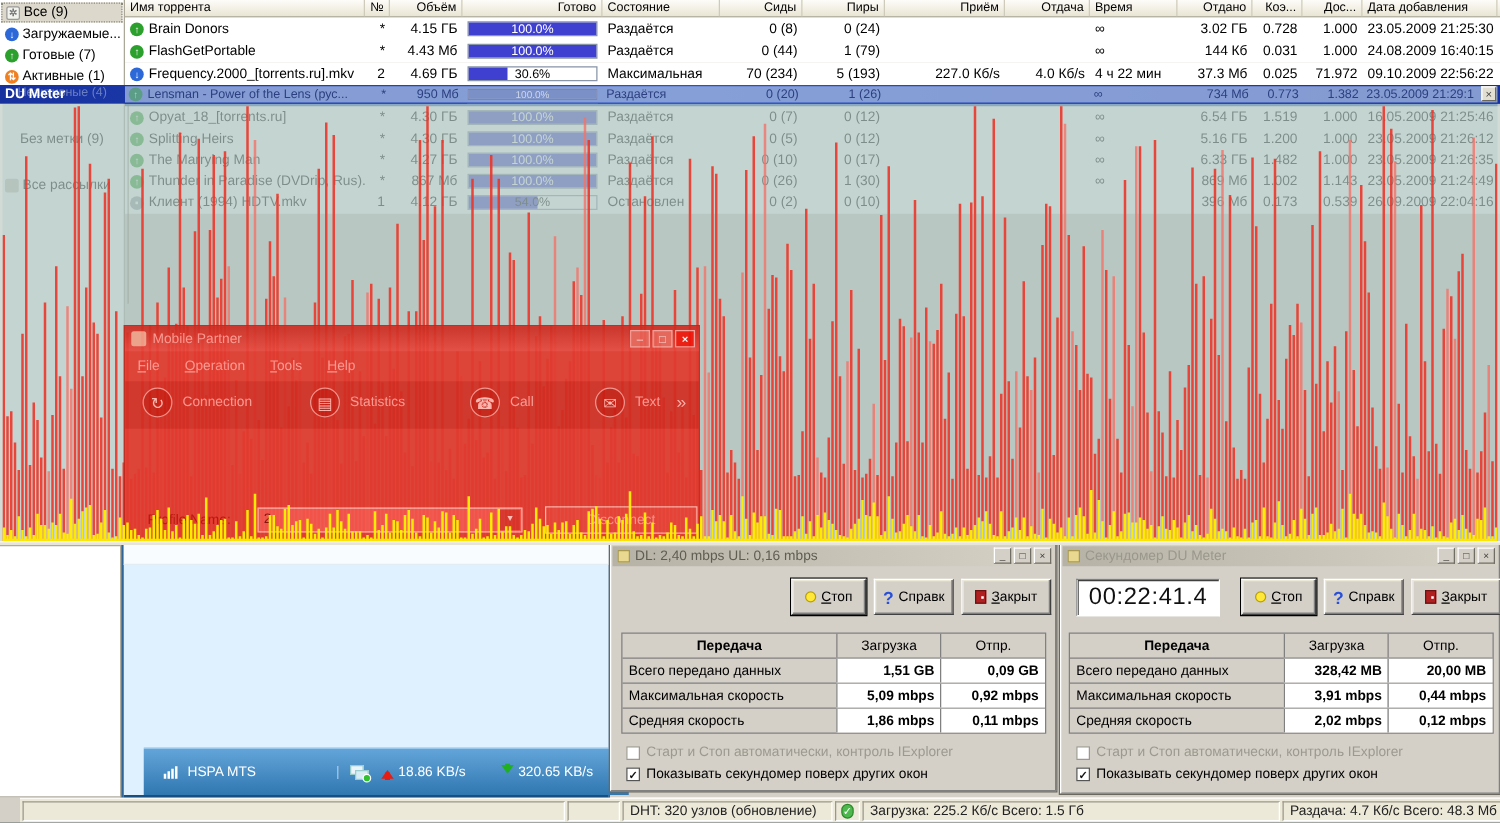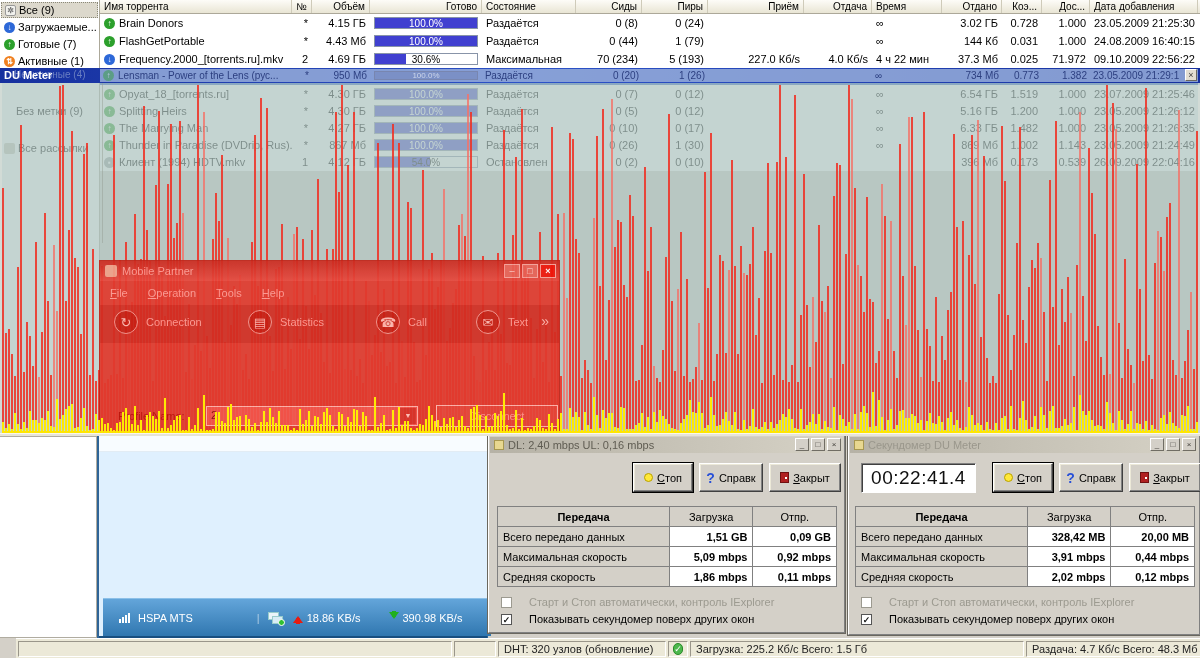--- a/index.html
+++ b/index.html
@@ -29,21 +29,21 @@
   .progress.full .ptext{color:#fff}
   .tstatus{position:absolute;left:16px;top:638px;width:1200px;height:20px;background:#ece9d8;border-top:1px solid #fff}
   .seg{position:absolute;top:2px;height:16px;border:1px solid;border-color:#9a968a #fff #fff #9a968a;background:#ece9d8;
        padding:1px 5px;color:#222;white-space:nowrap;overflow:hidden;display:flex;align-items:center}
   .okc{width:12px;height:12px;border-radius:7px;background:#4db84d;border:1px solid #2a8a2a;color:#fff;font-size:9px;line-height:11px;text-align:center}
 
   
   .white-panel{position:absolute;left:0;top:436px;width:97px;height:202px;background:#fff;border:1px solid #b0aca0;border-left:none}
   .mp-blue{position:absolute;left:97px;top:436px;width:391px;height:202px;background:#dff0fe;border-left:2px solid #2e6496;border-right:1px solid #2e6496}
   .mp-topstrip{position:absolute;left:0;top:0;width:100%;height:16px;background:#f8fcff;border-bottom:1px solid #e2ecf4}
-  .mp-status{position:absolute;left:4px;bottom:2px;width:100%;height:38px;background:linear-gradient(#63a5da,#3077b0);
+  .mp-status{position:absolute;left:16px;bottom:2px;width:100%;height:38px;background:linear-gradient(#63a5da,#3077b0);
              border-top:1px solid #8cc0e8;display:flex;align-items:center;color:#fff}
   .mp-bot{position:absolute;left:0;bottom:0;width:100%;height:2px;background:#184f80}
   .sig{display:flex;align-items:flex-end;gap:1px;margin-left:16px}
   .sig span{display:block;width:2px;background:#fff}
   .vsep{color:rgba(255,255,255,.55);margin:0 8px}
   .pcico{position:relative;width:15px;height:12px;margin-right:6px}
   .pcico .m{position:absolute;left:0;top:0;width:11px;height:8px;background:#eaf4fa;border:1px solid #9cc}
   .pcico .m2{position:absolute;left:4px;top:4px;width:11px;height:8px;background:#d8ecf6;border:1px solid #9cc}
   .pcico .dot{position:absolute;right:-2px;bottom:-2px;width:7px;height:7px;border-radius:4px;background:#30c030;border:1px solid #fff}
   .arrow{position:relative;display:inline-block;width:10px;height:13px;margin:0 4px}
@@ -119,21 +119,21 @@
   .qmark{color:#2850d8;font-weight:bold;font-size:14px;flex:none}
   .door{width:9px;height:11px;background:#b02020;border:1px solid #701010;flex:none;position:relative}
   .door:after{content:"";position:absolute;right:1px;top:4px;width:2px;height:2px;background:#fff}
   .st{position:absolute;top:70px;border:1px solid #808080;background:#d4d0c8}
   .st .r{display:flex;height:20px;border-top:1px solid #808080}
   .st .r:first-child{border-top:none;height:19px}
   .st .c{border-left:1px solid #808080;display:flex;align-items:center;padding:0 5px;overflow:hidden;white-space:nowrap}
   .st .c:first-child{border-left:none}
   .st .hd{justify-content:center}
   .st .val{background:#fff;font-weight:bold;justify-content:flex-end}
-  .cbrow{position:absolute;left:12px;display:flex;align-items:center;gap:17px;white-space:nowrap}
+  .cbrow{position:absolute;left:12px;display:flex;align-items:center;gap:5px;white-space:nowrap}
   .cbx{width:11px;height:11px;background:#fff;border:1px solid #555;flex:none;font-size:9px;font-weight:bold;line-height:10px;text-align:center;color:#111}
   .cbrow.dis{color:#9c9a90}.cbrow.dis .cbx{border-color:#9c9a90}
   u{text-decoration:underline}
 </style>
 </head>
 <body>
 
 <div class="screen">
 
   <div class="sidebar" id="sidebar">
@@ -289,21 +289,21 @@
         </div>
         <div class="tc" style="width: 94px;">Раздаётся</div>
         <div class="tc al-r" style="width: 66px;">0 (7)</div>
         <div class="tc al-r" style="width: 66px;">0 (12)</div>
         <div class="tc al-r" style="width: 96px;"></div>
         <div class="tc al-r" style="width: 68px;"></div>
         <div class="tc" style="width: 70px;">∞</div>
         <div class="tc al-r" style="width: 60px;">6.54 ГБ</div>
         <div class="tc al-r" style="width: 40px;">1.519</div>
         <div class="tc al-r" style="width: 48px;">1.000</div>
-        <div class="tc" style="width: 108px;">23.07.2009 21:25:46</div>
+        <div class="tc" style="width: 108px;">16.05.2009 21:25:46</div>
       </div>
       <div class="trow" style="top: 102px;">
         <div class="tc" style="width: 192px;">
           <span class="ticon seeding">↑</span>
           <span>Splitting Heirs</span>
         </div>
         <div class="tc al-r" style="width: 20px;">*</div>
         <div class="tc al-r" style="width: 58px;">4.30 ГБ</div>
         <div class="tc al-c" style="width: 112px;">
           <div class="progress full">
@@ -432,21 +432,21 @@
         </span>
       <span class="arrow a-up">
           <i></i>
           <b></b>
         </span>
       <span>18.86 KB/s</span>
       <span class="arrow a-dn" style="margin-left:28px">
           <i></i>
           <b></b>
         </span>
-      <span>390.98 KB/s</span>
+      <span>320.65 KB/s</span>
     </div>
     <div class="mp-bot"></div>
   </div>
 
   <div class="dum-title">
     <span class="dum-ghost-item">Неактивные (4)</span>
     <span class="tt">DU Meter</span>
     <div id="ghostrow">
         <div class="trow ghost">
           <div class="tc" style="width: 192px;">

